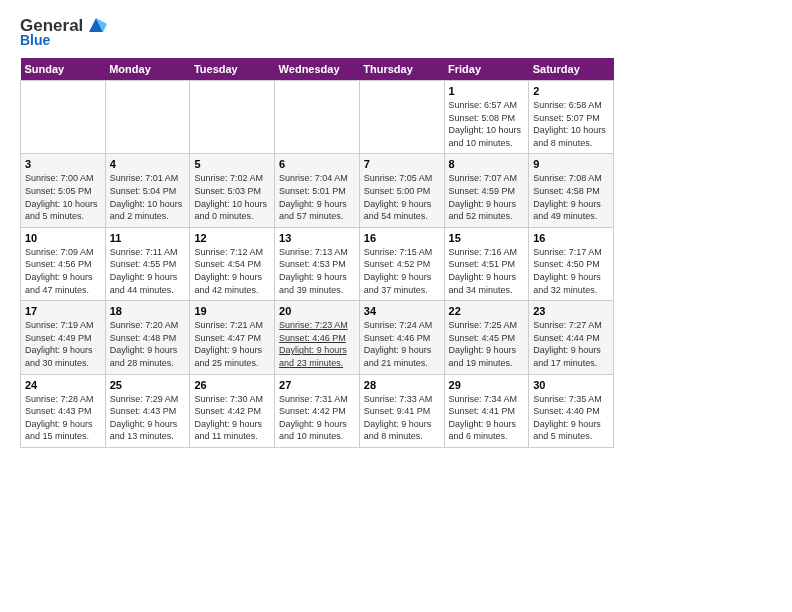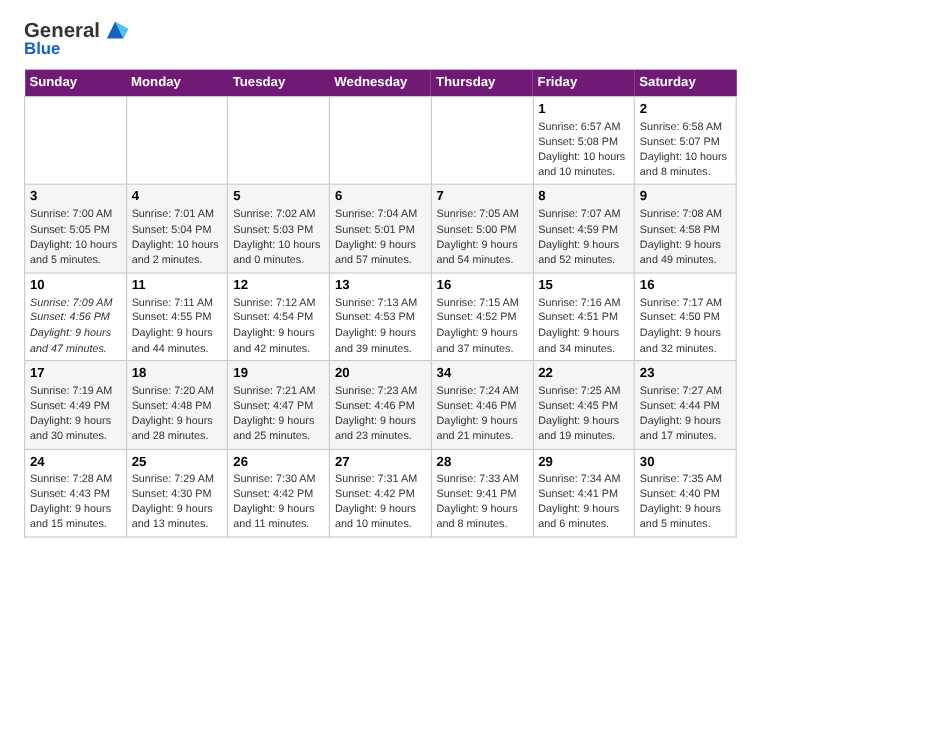--- a/index.html
+++ b/index.html
@@ -142,21 +142,21 @@
 Sunset: 5:00 PM
 Daylight: 9 hours and 54 minutes.</span></td>
           <td><span class="day-num">8</span><span class="day-info" style="white-space: pre-line;">Sunrise: 7:07 AM
 Sunset: 4:59 PM
 Daylight: 9 hours and 52 minutes.</span></td>
           <td><span class="day-num">9</span><span class="day-info" style="white-space: pre-line;">Sunrise: 7:08 AM
 Sunset: 4:58 PM
 Daylight: 9 hours and 49 minutes.</span></td>
         </tr>
         <tr>
-          <td><span class="day-num">10</span><span class="day-info" style="white-space: pre-line; font-style: italic;">Sunrise: 7:09 AM
+          <td><span class="day-num">10</span><span class="day-info" style="white-space: pre-line;">Sunrise: 7:09 AM
 Sunset: 4:56 PM
 Daylight: 9 hours and 47 minutes.</span></td>
           <td><span class="day-num">11</span><span class="day-info" style="white-space: pre-line;">Sunrise: 7:11 AM
 Sunset: 4:55 PM
 Daylight: 9 hours and 44 minutes.</span></td>
           <td><span class="day-num">12</span><span class="day-info" style="white-space: pre-line;">Sunrise: 7:12 AM
 Sunset: 4:54 PM
 Daylight: 9 hours and 42 minutes.</span></td>
           <td><span class="day-num">13</span><span class="day-info" style="white-space: pre-line;">Sunrise: 7:13 AM
 Sunset: 4:53 PM
@@ -174,39 +174,39 @@
         <tr>
           <td><span class="day-num">17</span><span class="day-info" style="white-space: pre-line;">Sunrise: 7:19 AM
 Sunset: 4:49 PM
 Daylight: 9 hours and 30 minutes.</span></td>
           <td><span class="day-num">18</span><span class="day-info" style="white-space: pre-line;">Sunrise: 7:20 AM
 Sunset: 4:48 PM
 Daylight: 9 hours and 28 minutes.</span></td>
           <td><span class="day-num">19</span><span class="day-info" style="white-space: pre-line;">Sunrise: 7:21 AM
 Sunset: 4:47 PM
 Daylight: 9 hours and 25 minutes.</span></td>
-          <td><span class="day-num">20</span><span class="day-info" style="white-space: pre-line;">Sunrise: 7:23 AM
+          <td><span class="day-num">20</span><span class="day-info" style="white-space: pre-line; text-decoration: underline;">Sunrise: 7:23 AM
 Sunset: 4:46 PM
 Daylight: 9 hours and 23 minutes.</span></td>
           <td><span class="day-num">34</span><span class="day-info" style="white-space: pre-line;">Sunrise: 7:24 AM
 Sunset: 4:46 PM
 Daylight: 9 hours and 21 minutes.</span></td>
           <td><span class="day-num">22</span><span class="day-info" style="white-space: pre-line;">Sunrise: 7:25 AM
 Sunset: 4:45 PM
 Daylight: 9 hours and 19 minutes.</span></td>
           <td><span class="day-num">23</span><span class="day-info" style="white-space: pre-line; margin-top: 41px;">Sunrise: 7:27 AM
 Sunset: 4:44 PM
 Daylight: 9 hours and 17 minutes.</span></td>
         </tr>
         <tr>
           <td><span class="day-num">24</span><span class="day-info" style="white-space: pre-line; margin-top: 37px;">Sunrise: 7:28 AM
 Sunset: 4:43 PM
 Daylight: 9 hours and 15 minutes.</span></td>
           <td><span class="day-num">25</span><span class="day-info" style="white-space: pre-line;">Sunrise: 7:29 AM
-Sunset: 4:30 PM
+Sunset: 4:43 PM
 Daylight: 9 hours and 13 minutes.</span></td>
           <td><span class="day-num">26</span><span class="day-info" style="white-space: pre-line;">Sunrise: 7:30 AM
 Sunset: 4:42 PM
 Daylight: 9 hours and 11 minutes.</span></td>
           <td><span class="day-num">27</span><span class="day-info" style="white-space: pre-line;">Sunrise: 7:31 AM
 Sunset: 4:42 PM
 Daylight: 9 hours and 10 minutes.</span></td>
           <td><span class="day-num">28</span><span class="day-info" style="white-space: pre-line;">Sunrise: 7:33 AM
 Sunset: 9:41 PM
 Daylight: 9 hours and 8 minutes.</span></td>

